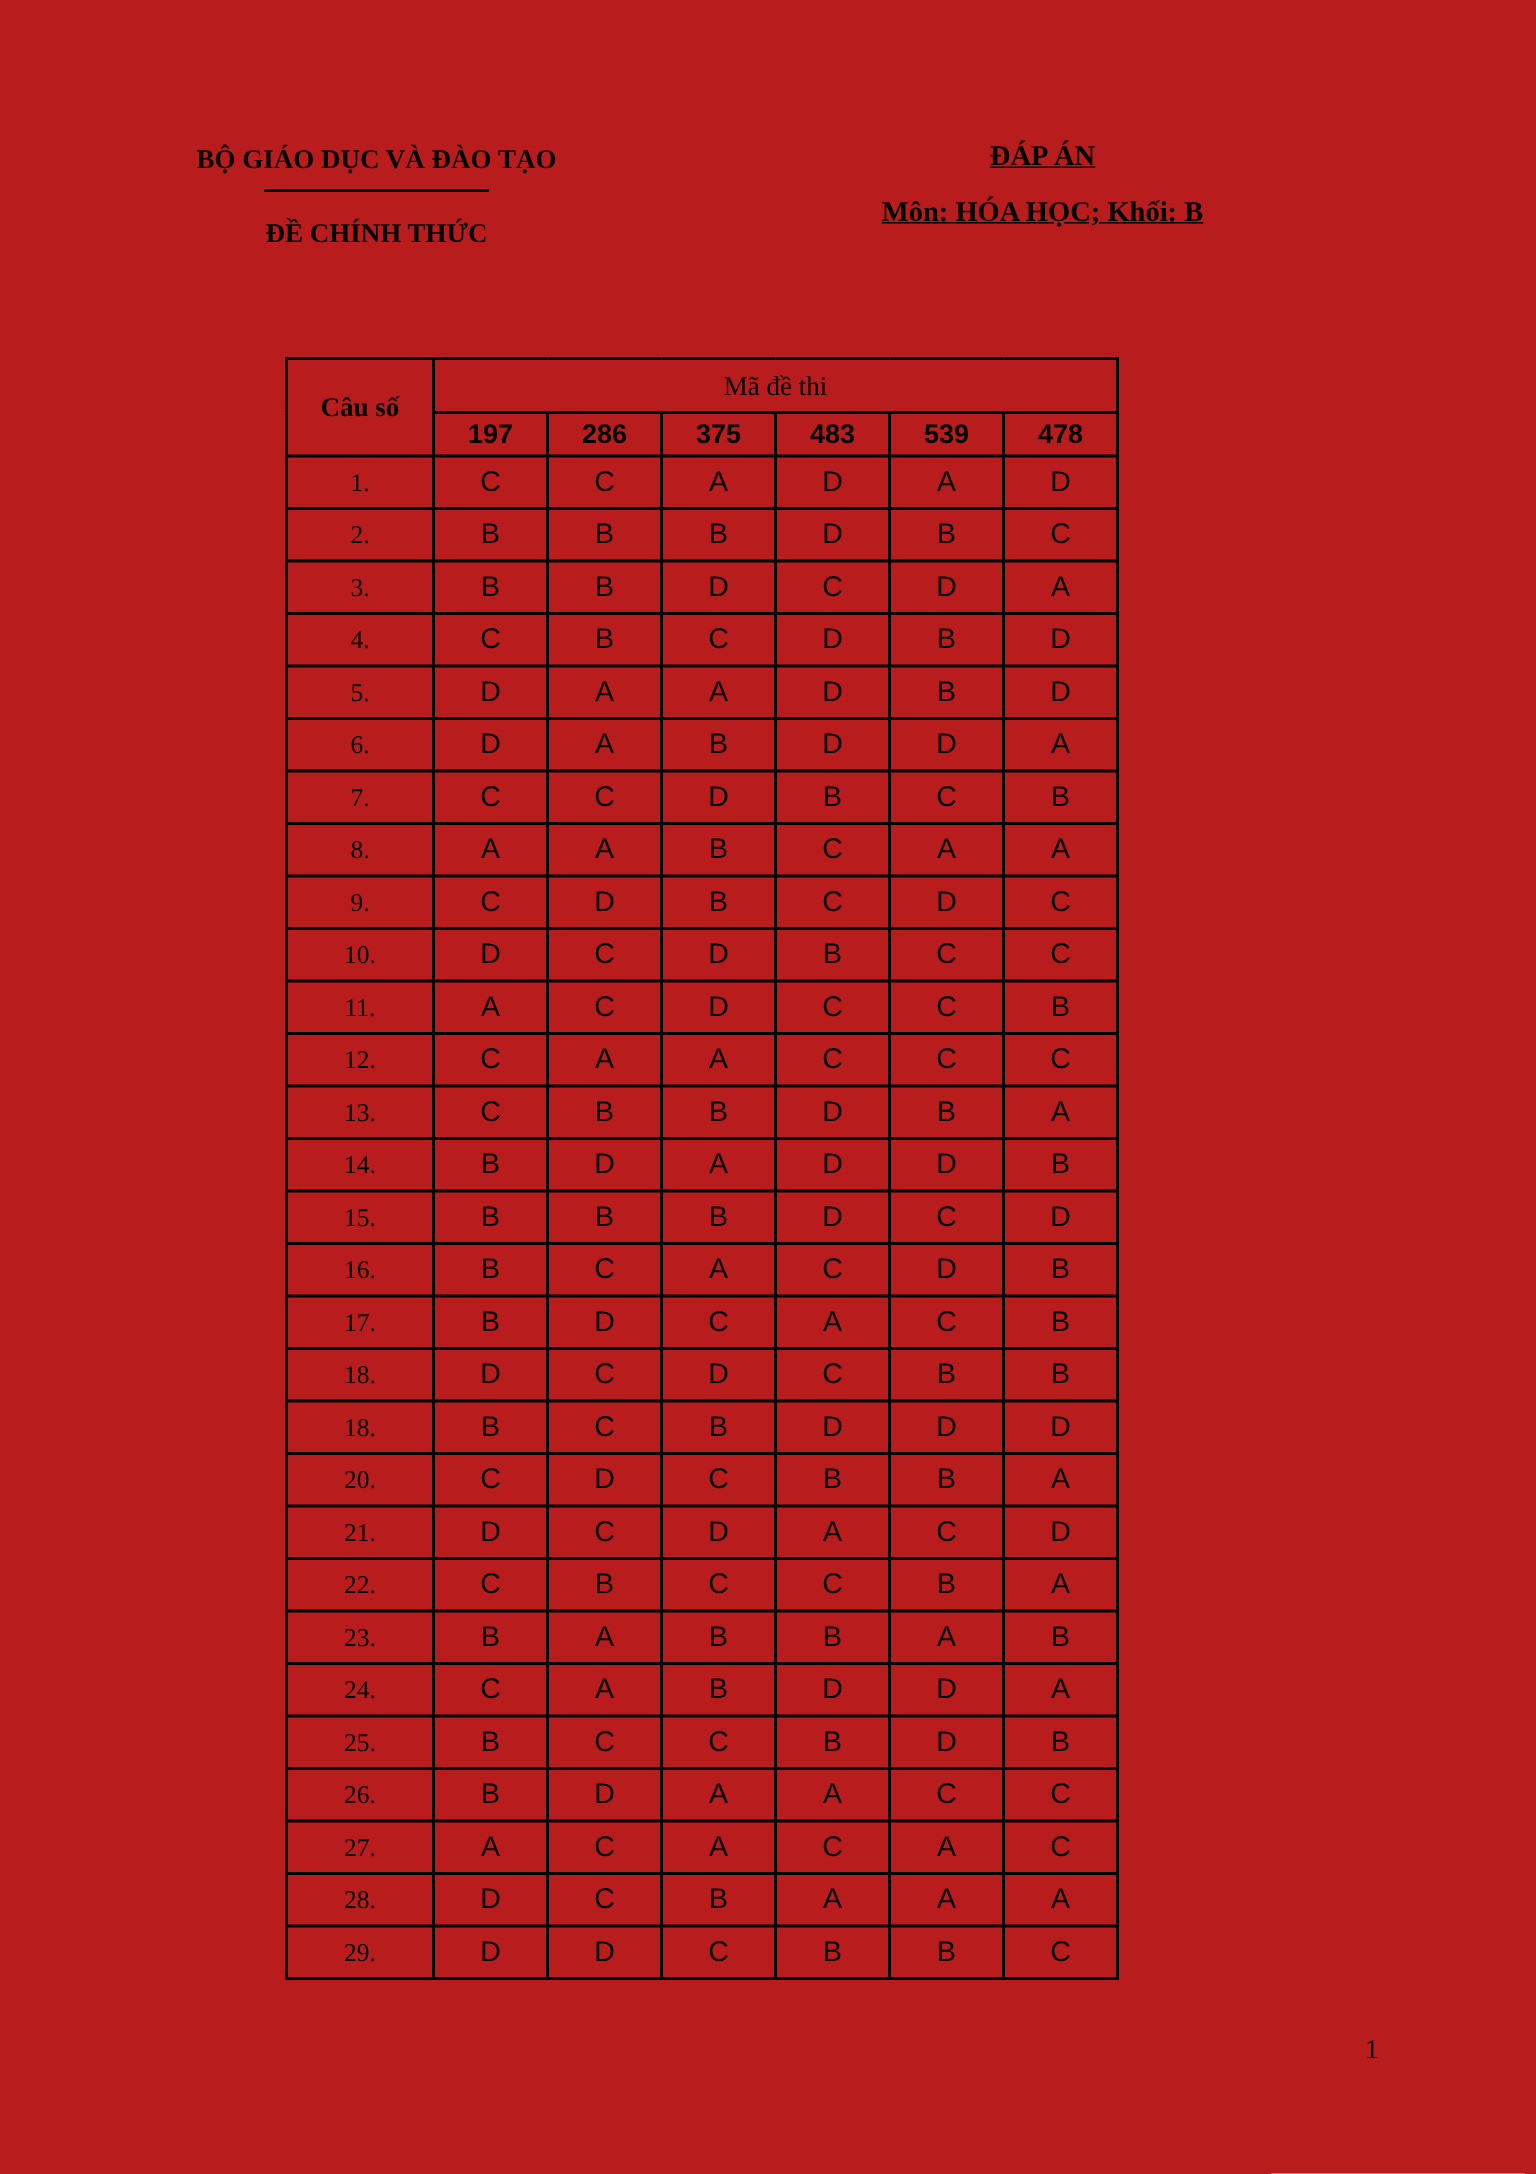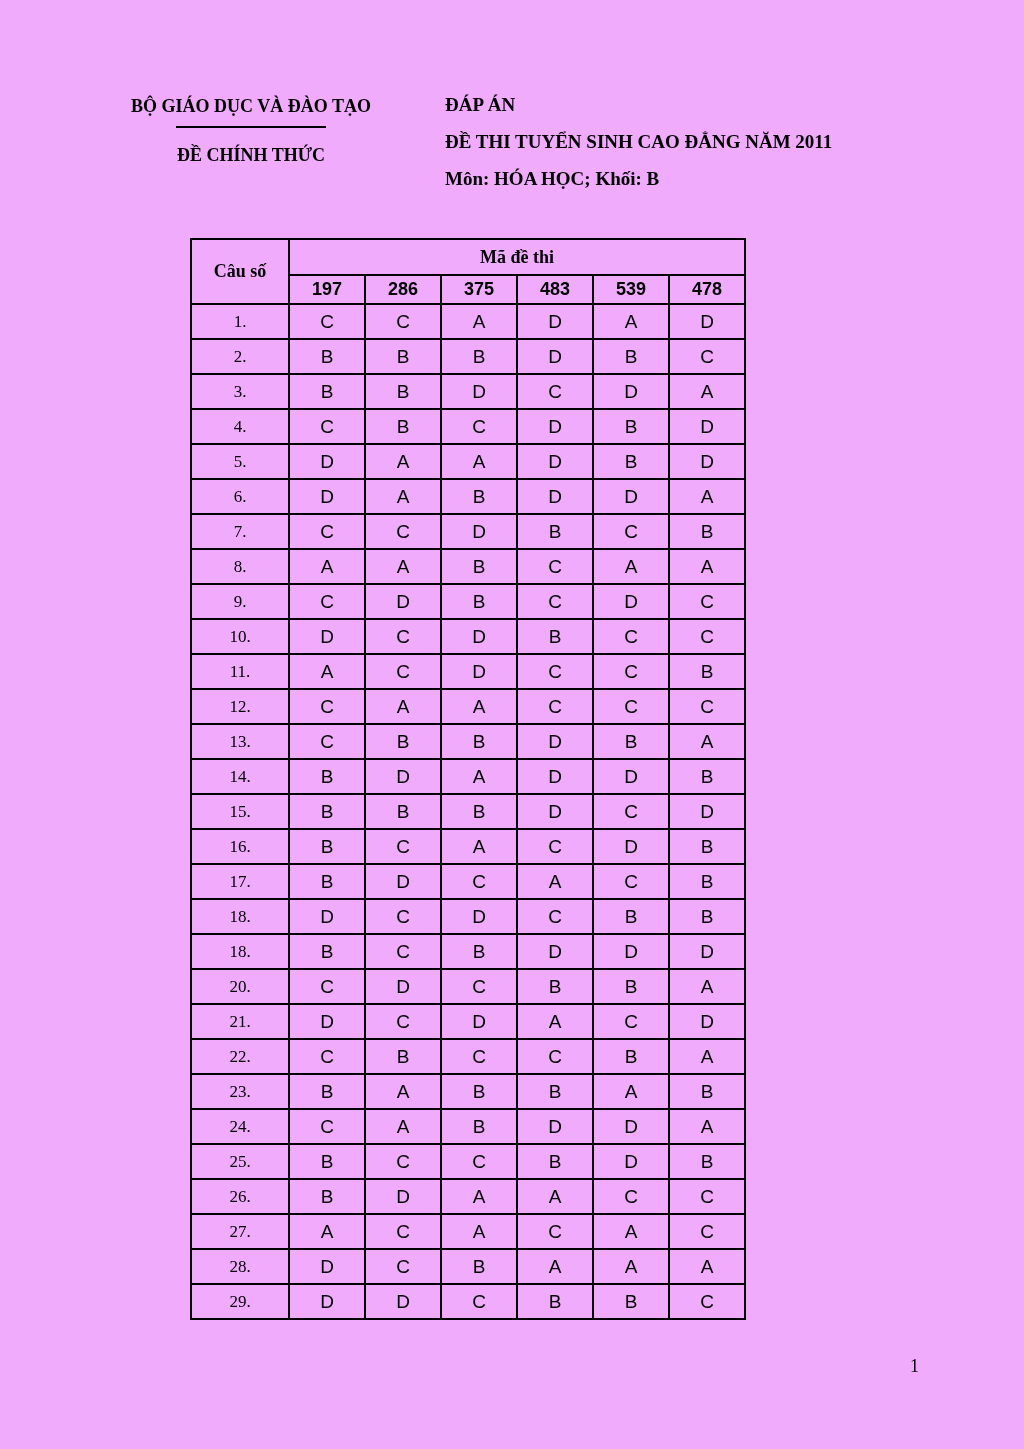--- a/index.html
+++ b/index.html
@@ -8,21 +8,21 @@
     width: 1024px;
     height: 1449px;
     position: relative;
     font-family: "Liberation Serif", serif;
     color: #000;
     overflow: hidden;
   }
   .page {
     position: absolute;
     inset: 0;
-    background: #f0abfc;
+    background: #b91c1c;
   }
   
   .header-left {
     position: absolute;
     left: 96px;
     top: 95px;
     width: 310px;
     text-align: center;
   }
   .ministry-name {
@@ -42,21 +42,22 @@
     font-size: 18px;
     line-height: 22px;
     margin-top: 16px;
     white-space: nowrap;
   }
   .header-right {
     position: absolute;
     left: 445px;
     top: 93px;
     width: 500px;
-    text-align: left;
+    text-align: center;
+    text-decoration: underline;
   }
   .hr-line {
     font-weight: bold;
     font-size: 19px;
     line-height: 24px;
     white-space: nowrap;
   }
   .hr-line + .hr-line { margin-top: 13px; }
   
   table.answers {
@@ -77,21 +78,21 @@
   th.qcol {
     width: 98px;
     font-family: "Liberation Serif", serif;
     font-weight: bold;
     font-size: 18px;
     margin-left: 19px;
   }
   th.group {
     height: 36px;
     font-family: "Liberation Serif", serif;
-    font-weight: bold;
+    font-weight: normal;
     font-size: 18px;
   }
   th.code {
     width: 76px;
     height: 29px;
     font-family: "Liberation Sans", sans-serif;
     font-weight: bold;
     font-size: 18px;
   }
   td.qnum {
@@ -118,21 +119,20 @@
 <div class="page">
 
   <div class="header-left">
     <div class="ministry-name">BỘ GIÁO DỤC VÀ ĐÀO TẠO</div>
     <div class="ministry-underline"></div>
     <div class="official-stamp">ĐỀ CHÍNH THỨC</div>
   </div>
 
   <div class="header-right">
     <div class="hr-line">ĐÁP ÁN</div>
-    <div class="hr-line">ĐỀ THI TUYỂN SINH CAO ĐẲNG NĂM 2011</div>
     <div class="hr-line">Môn: HÓA HỌC; Khối: B</div>
   </div>
 
   <table class="answers">
     <thead>
       <tr>
         <th class="qcol" rowspan="2">Câu số</th>
         <th class="group" colspan="6">Mã đề thi</th>
       </tr>
       <tr id="code-row">

